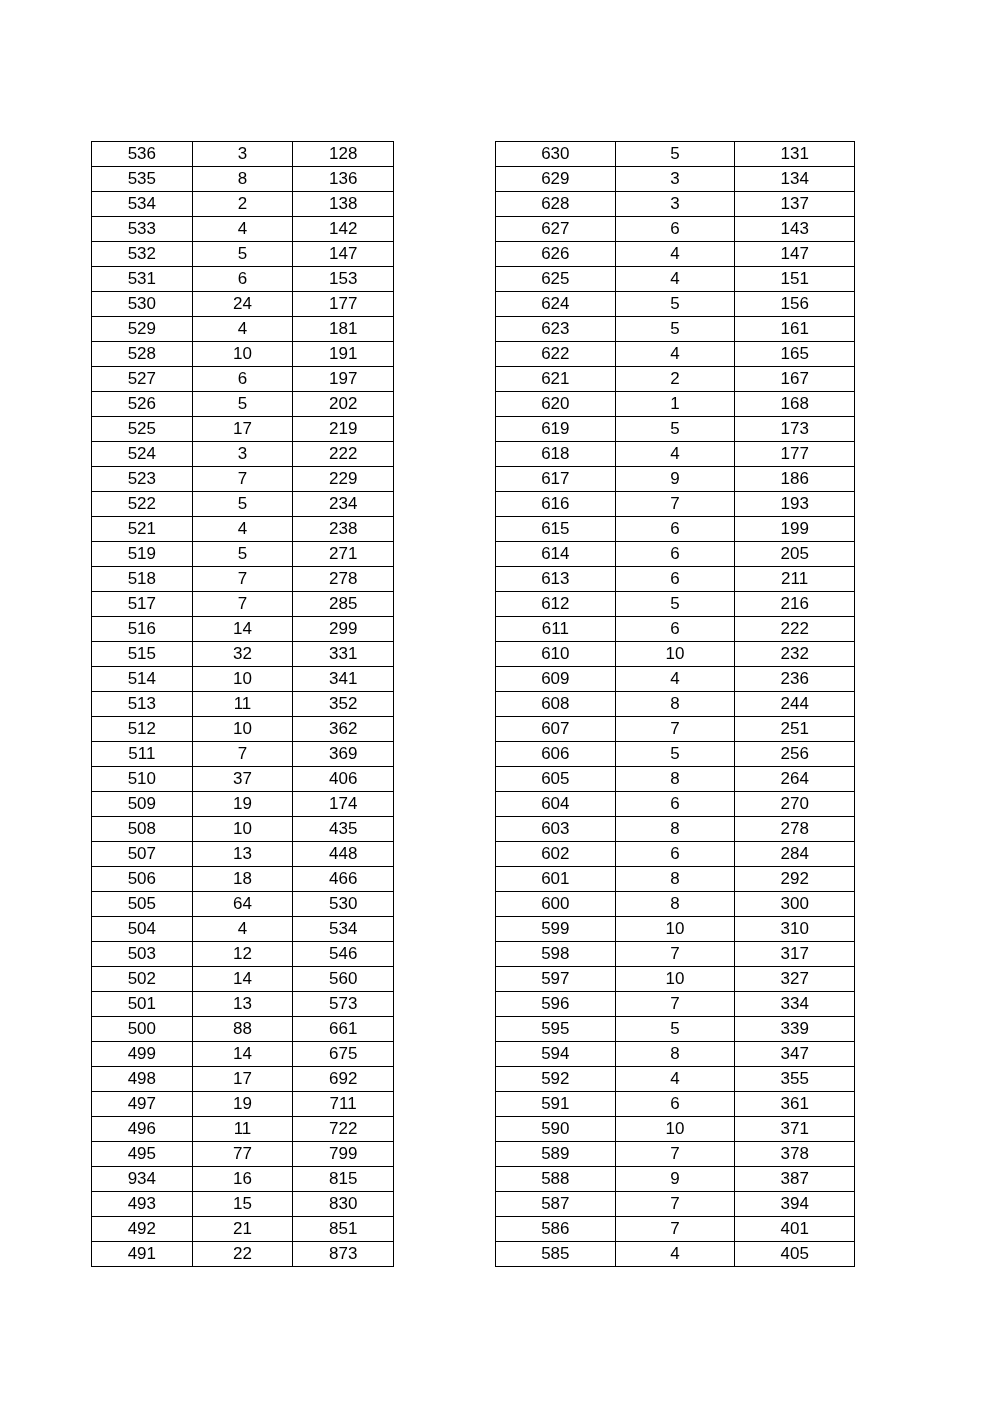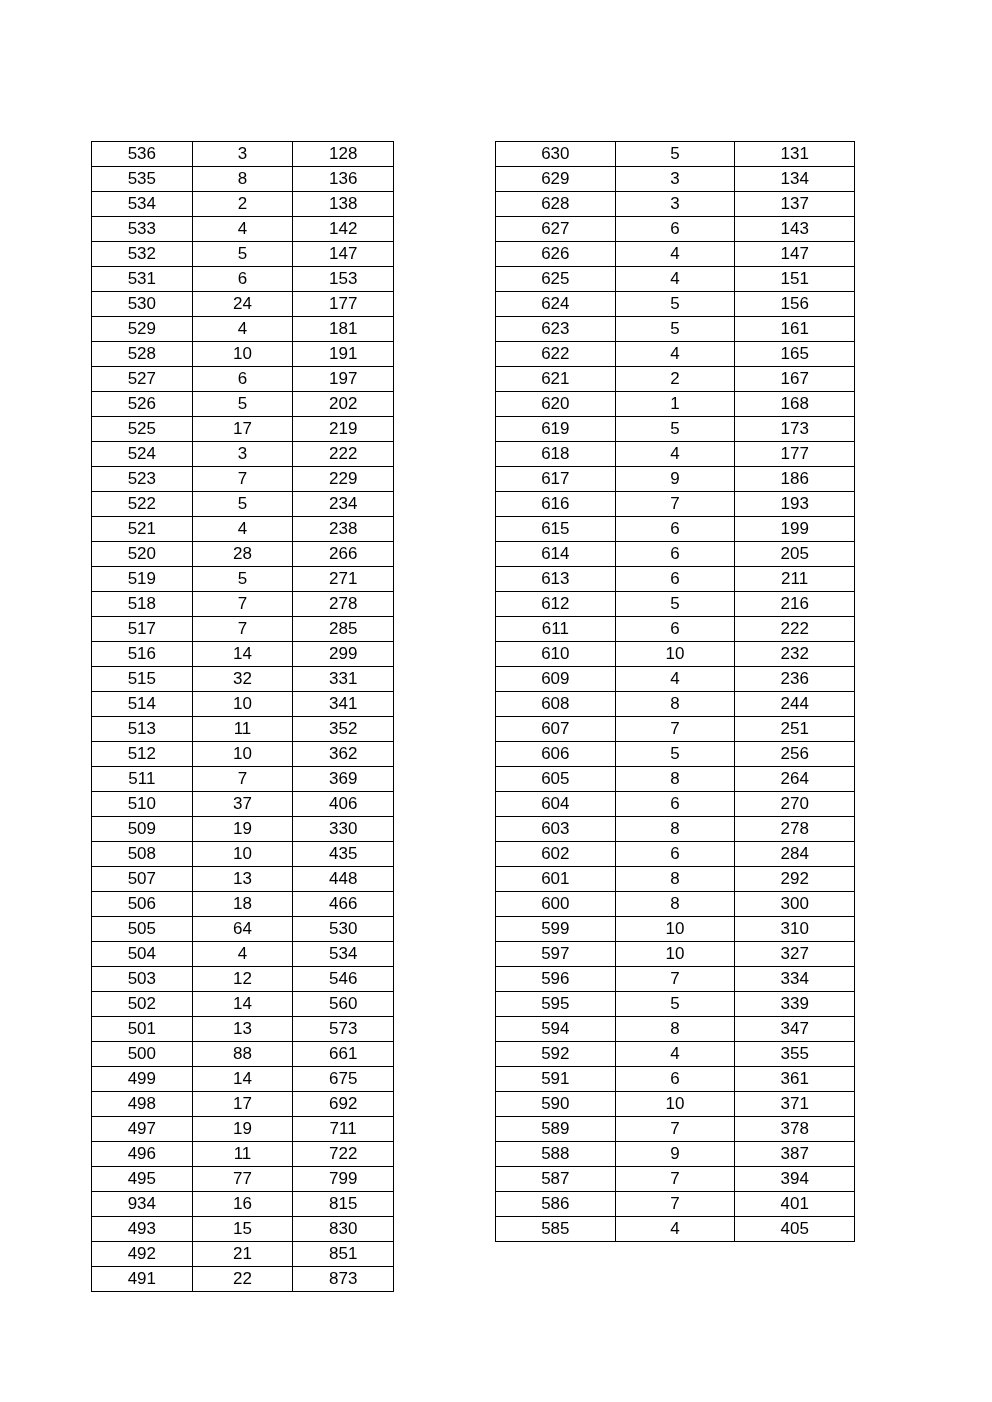--- a/index.html
+++ b/index.html
@@ -148,25 +148,20 @@
             <td>522</td>
             <td>5</td>
             <td>234</td>
           </tr>
           <tr>
             <td>521</td>
             <td>4</td>
             <td>238</td>
           </tr>
           <tr>
-            <td>520</td>
-            <td>28</td>
-            <td>266</td>
-          </tr>
-          <tr>
             <td>519</td>
             <td>5</td>
             <td>271</td>
           </tr>
           <tr>
             <td>518</td>
             <td>7</td>
             <td>278</td>
           </tr>
           <tr>
@@ -205,21 +200,21 @@
             <td>369</td>
           </tr>
           <tr>
             <td>510</td>
             <td>37</td>
             <td>406</td>
           </tr>
           <tr>
             <td>509</td>
             <td>19</td>
-            <td>330</td>
+            <td>174</td>
           </tr>
           <tr>
             <td>508</td>
             <td>10</td>
             <td>435</td>
           </tr>
           <tr>
             <td>507</td>
             <td>13</td>
             <td>448</td>
@@ -468,20 +463,25 @@
             <td>600</td>
             <td>8</td>
             <td>300</td>
           </tr>
           <tr>
             <td>599</td>
             <td>10</td>
             <td>310</td>
           </tr>
           <tr>
+            <td>598</td>
+            <td>7</td>
+            <td>317</td>
+          </tr>
+          <tr>
             <td>597</td>
             <td>10</td>
             <td>327</td>
           </tr>
           <tr>
             <td>596</td>
             <td>7</td>
             <td>334</td>
           </tr>
           <tr>

